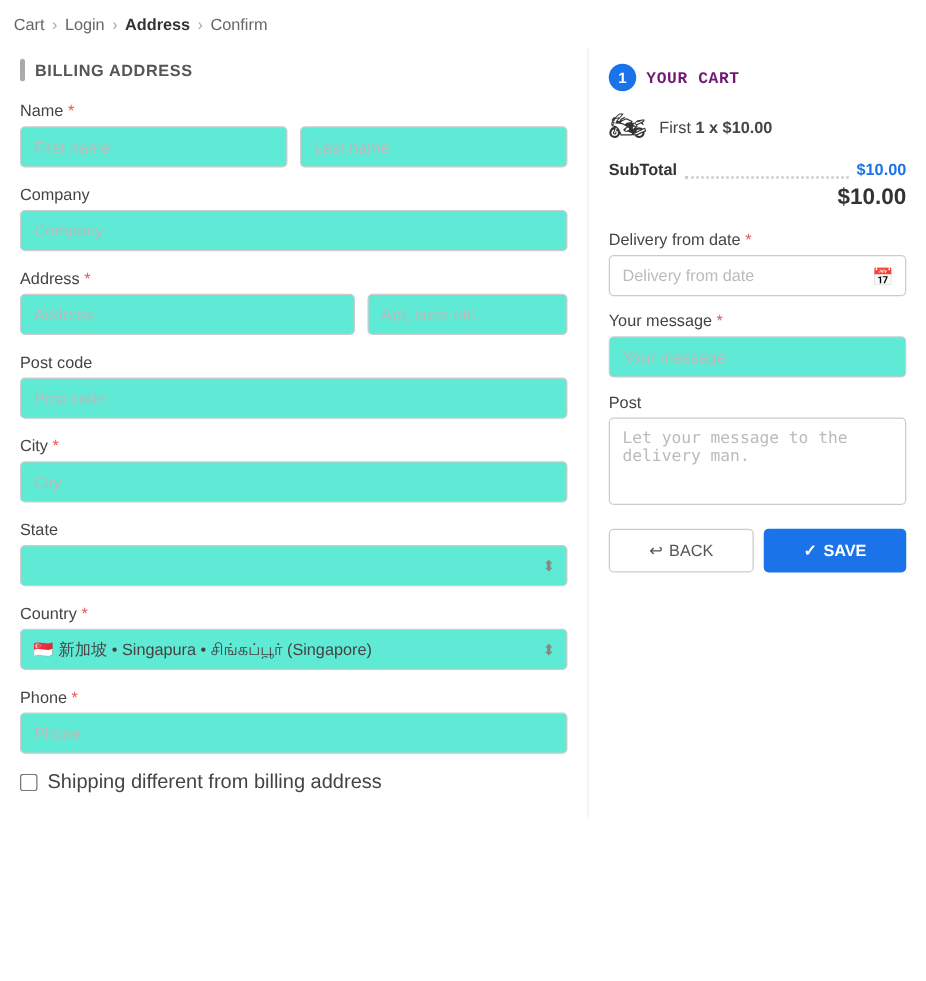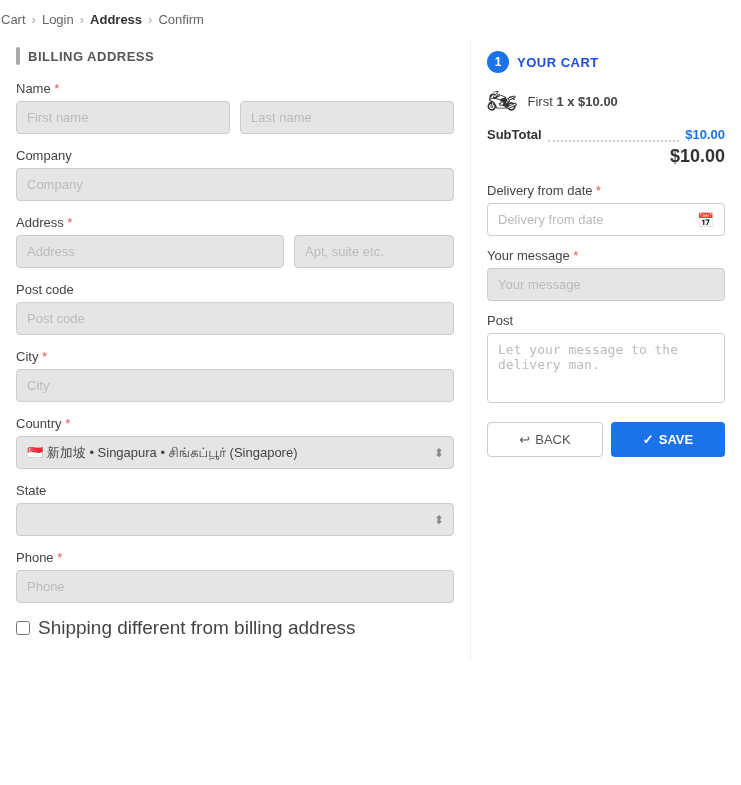--- a/index.html
+++ b/index.html
@@ -8,21 +8,21 @@
       font-size: 14px;
       background: #fff;
       color: #333;
       width: 741px;
       min-height: 785px;
     }
 
     .breadcrumb {
       display: flex;
       align-items: flex-start;
-      padding: 12px 1px;
+      padding: 12px 11px;
       font-size: 13px;
       color: #666;
       gap: 6px;
     }
     .breadcrumb span.active {
       font-weight: bold;
       color: #333;
     }
     .breadcrumb .sep {
       color: #aaa;
@@ -87,21 +87,21 @@
     input[type="tel"],
     textarea,
     select {
       width: 100%;
       padding: 8px 10px;
       border: 1px solid #ccc;
       border-radius: 4px;
       font-size: 13px;
       color: #555;
       outline: none;
-      background: #e5e5e5;
+      background: #5eead4;
     }
     input[type="text"]::placeholder,
     input[type="tel"]::placeholder,
     textarea::placeholder {
       color: #bbb;
     }
     select {
       appearance: none;
       -webkit-appearance: none;
       background-image: none;
@@ -126,21 +126,21 @@
       display: flex;
       align-items: center;
       gap: 8px;
       margin-top: 14px;
     }
     .checkbox-row input[type="checkbox"] {
       width: 14px;
       height: 14px;
     }
     .checkbox-row label {
-      font-size: 19px;
+      font-size: 16px;
       color: #444;
     }
 
     
     .cart-header {
       display: flex;
       align-items: center;
       gap: 8px;
       margin-bottom: 14px;
     }
@@ -152,22 +152,23 @@
       height: 22px;
       display: flex;
       align-items: center;
       justify-content: center;
       font-size: 12px;
       font-weight: bold;
     }
     .cart-title {
       font-size: 13px;
       font-weight: bold;
-      color: #1d4ed8;
+      color: #701a75;
       letter-spacing: 0.5px;
+      font-family: Liberation Mono, monospace;
     }
 
     .cart-item {
       display: flex;
       align-items: center;
       gap: 10px;
       margin-bottom: 12px;
     }
     .cart-item-icon {
       font-size: 24px;
@@ -359,36 +360,36 @@
 
     <div class="form-group">
       <label>
         <span>City</span> <span class="req">*</span>
       </label>
       <input type="text" placeholder="City" style="">
     </div>
 
     <div class="form-group">
       <label>
+        <span>State</span>
+      </label>
+      <div class="select-wrapper">
+        <select>
+          <option value=""></option>
+        </select>
+      </div>
+    </div>
+
+    <div class="form-group">
+      <label>
         <span>Country</span> <span class="req">*</span>
       </label>
       <div class="select-wrapper">
         <select>
           <option>🇸🇬 新加坡 • Singapura • சிங்கப்பூர் (Singapore)</option>
-        </select>
-      </div>
-    </div>
-
-    <div class="form-group">
-      <label>
-        <span>State</span>
-      </label>
-      <div class="select-wrapper">
-        <select>
-          <option value=""></option>
         </select>
       </div>
     </div>
 
     <div class="form-group">
       <label>
         <span>Phone</span> <span class="req">*</span>
       </label>
       <input type="tel" placeholder="Phone" style="">
     </div>

